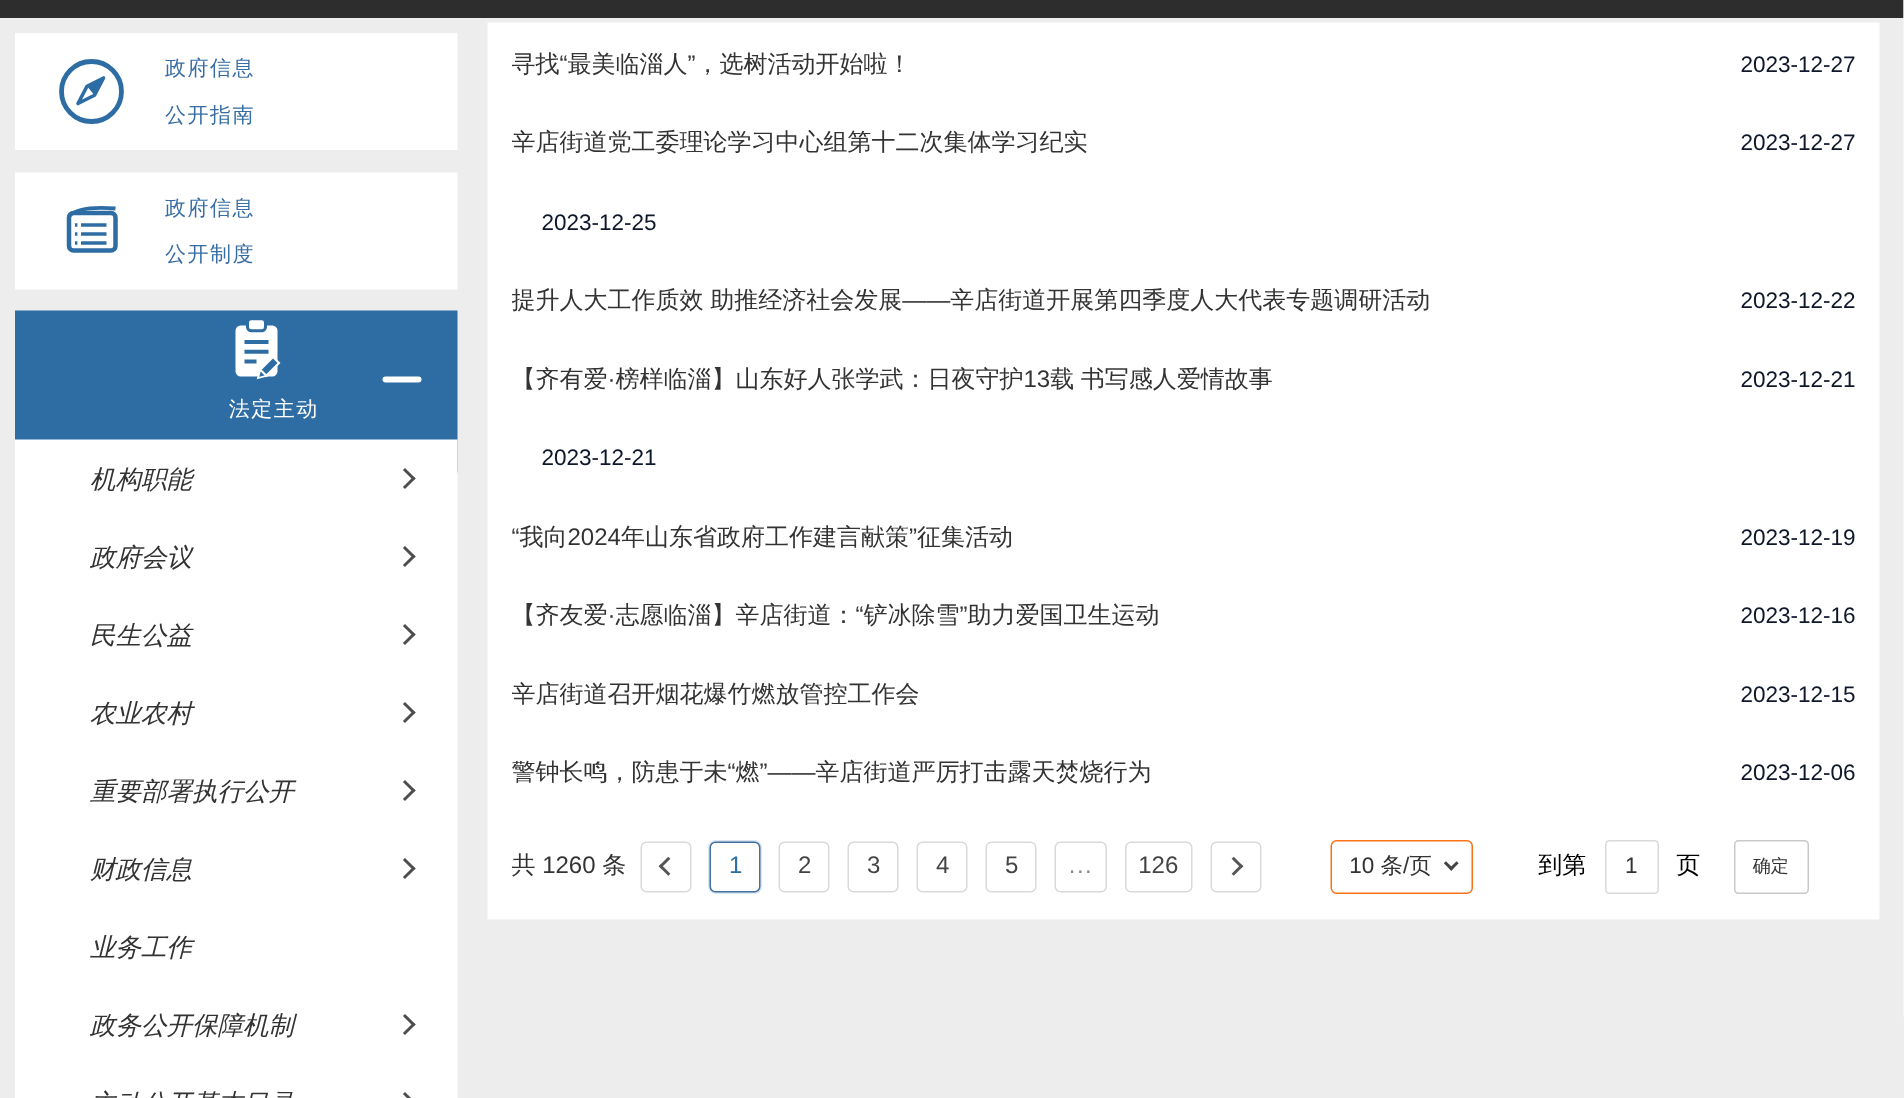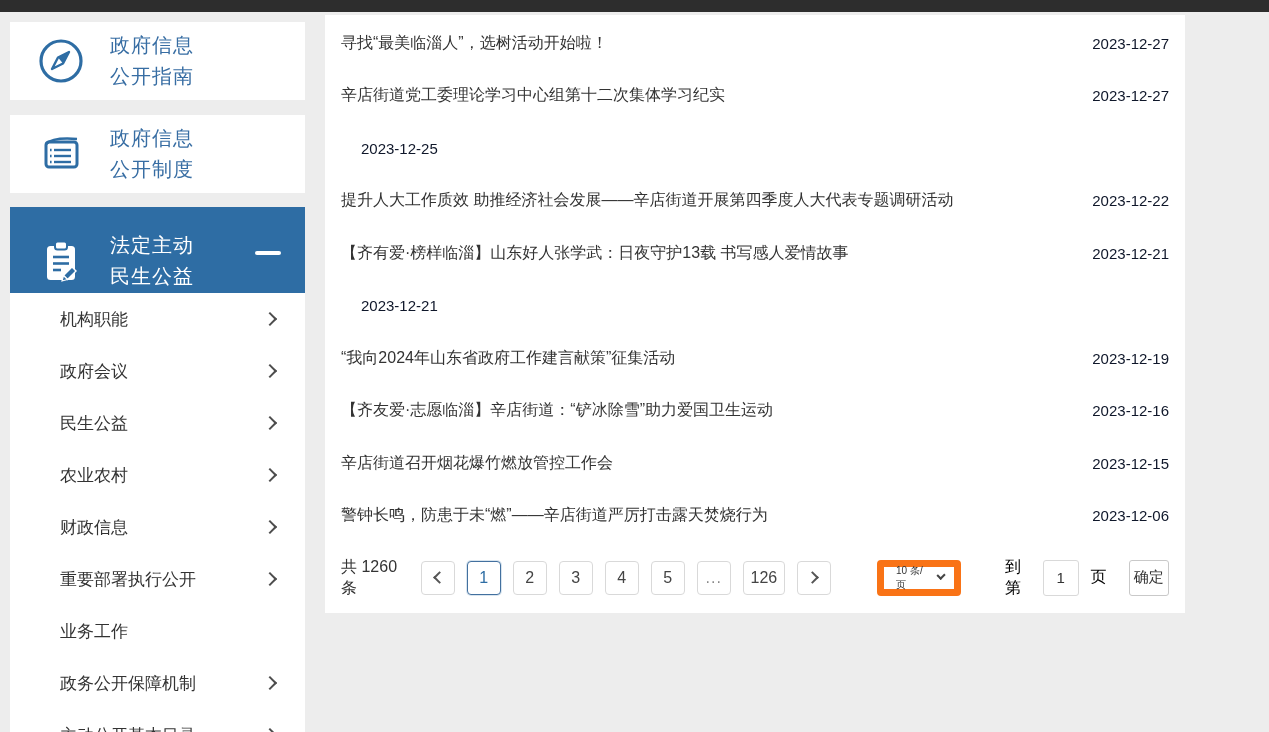--- a/index.html
+++ b/index.html
@@ -14,43 +14,43 @@
   .topbar { position:absolute; top:0; left:0; width:1269px; height:12px; background:#2d2d2d; }
 
   
   .side-card {
     position:absolute; left:10px; width:295px; height:78px;
     background:#fff; display:flex; align-items:center; padding-left:26px;
     cursor:pointer;
   }
   .side-card.c1 { top:22px; }
   .side-card.c2 { top:115px; }
-  .side-card.c3 { top:207px; height:108px; background:#2e6da4; }
+  .side-card.c3 { top:207px; height:108px; background:#2e6da4;flex-direction:column; }
   .side-card .icon { width:50px; height:50px; flex:0 0 50px; }
   .side-card .txt {
-    margin-left:24px; font-size:20px; line-height:31px;
+    margin-left:24px; font-size:14px; line-height:31px;
     color:#376da3; letter-spacing:1px;
   }
   .side-card.c3 .txt { color:#fff; }
   .minus-bar { position:absolute; right:24px; top:44px; width:26px; height:4px; background:#fff; border-radius:2px; }
 
   .side-menu {
     position:absolute; left:10px; top:293px; width:295px; height:439px;
-    background:#fff; overflow:hidden;
+    background:#fff; overflow:hidden;font-style:italic;
   }
   .menu-item {
     height:52px; display:flex; align-items:center; justify-content:space-between;
     padding:0 30px 0 50px; font-size:17px; color:#333; cursor:pointer;
   }
   .arr { width:10px; height:10px; border-top:2px solid #4d4d4d; border-right:2px solid #4d4d4d; transform:rotate(45deg); }
   .arr.hidden { visibility:hidden; }
 
   
   .main-panel {
-    position:absolute; left:325px; top:15px; width:860px; height:598px; background:#fff;
+    position:absolute; left:325px; top:15px; width:928px; height:598px; background:#fff;
   }
   .news-list { padding:2px 16px 0 16px; }
   .news-item {
     height:52.5px; display:flex; align-items:center; justify-content:space-between;
     cursor:pointer;
   }
   .news-title { font-size:16px; color:#333; white-space:nowrap; overflow:hidden; }
   .news-date { font-size:15px; color:#0f172a; flex:0 0 auto; margin-left:20px; }
 
   
@@ -65,35 +65,35 @@
     display:flex; align-items:center; justify-content:center;
     font-size:16px; color:#444; cursor:pointer;
   }
   .pg-btn.active { border-color:#43709f; color:#2e6da4; box-shadow:0 0 0 1px rgba(46,109,164,.18); }
   .pg-btn.dots { color:#888; letter-spacing:1px; }
   .pg-chev { width:9px; height:9px; border-top:2px solid #555; border-right:2px solid #555; }
   .pg-chev.prev { transform:rotate(-135deg); margin-left:3px; }
   .pg-chev.next { transform:rotate(45deg); margin-right:3px; }
   .pg-select {
     height:36px; margin-left:40px; padding:0 10px 0 12px;
-    border:7px solid #f97316; border-radius:4px; background:#fff;
-    display:flex; align-items:center; font-size:10px; color:#333; cursor:pointer;
+    border:1px solid #f97316; border-radius:4px; background:#fff;
+    display:flex; align-items:center; font-size:15px; color:#333; cursor:pointer;
   }
   .sel-chev { width:7px; height:7px; border-right:2px solid #444; border-bottom:2px solid #444; transform:rotate(45deg); margin-left:9px; margin-top:-4px; }
   .pg-goto { display:flex; align-items:center; margin-left:44px; }
   .pg-goto .glabel { font-size:16px; color:#000000; }
   .pg-goto input {
     width:36px; height:36px; margin:0 12px; text-align:center;
     border:1px solid #d9d9d9; border-radius:3px; font-size:15px; color:#333;
     font-family:inherit; outline:none;
   }
   .pg-confirm {
     margin-left:22px; width:50px; height:36px;
     border:1px solid #c9c9c9; border-radius:3px; background:#fff;
-    font-size:15px; color:#333; display:flex; align-items:center; justify-content:center;
+    font-size:12px; color:#333; display:flex; align-items:center; justify-content:center;
     cursor:pointer;
   }
 </style>
 </head>
 <body>
 
 <div class="topbar"></div>
 
 <div class="side-card c1">
   <span class="icon">
@@ -158,25 +158,25 @@
   </div>
   <div class="menu-item">
     <span>民生公益</span>
     <span class="arr"></span>
   </div>
   <div class="menu-item">
     <span>农业农村</span>
     <span class="arr"></span>
   </div>
   <div class="menu-item">
+    <span>重要部署执行公开</span>
+    <span class="arr"></span>
+  </div>
+  <div class="menu-item">
     <span>财政信息</span>
-    <span class="arr"></span>
-  </div>
-  <div class="menu-item">
-    <span>重要部署执行公开</span>
     <span class="arr"></span>
   </div>
   <div class="menu-item">
     <span>业务工作</span>
     <span class="arr hidden"></span>
   </div>
   <div class="menu-item">
     <span>政务公开保障机制</span>
     <span class="arr"></span>
   </div>

